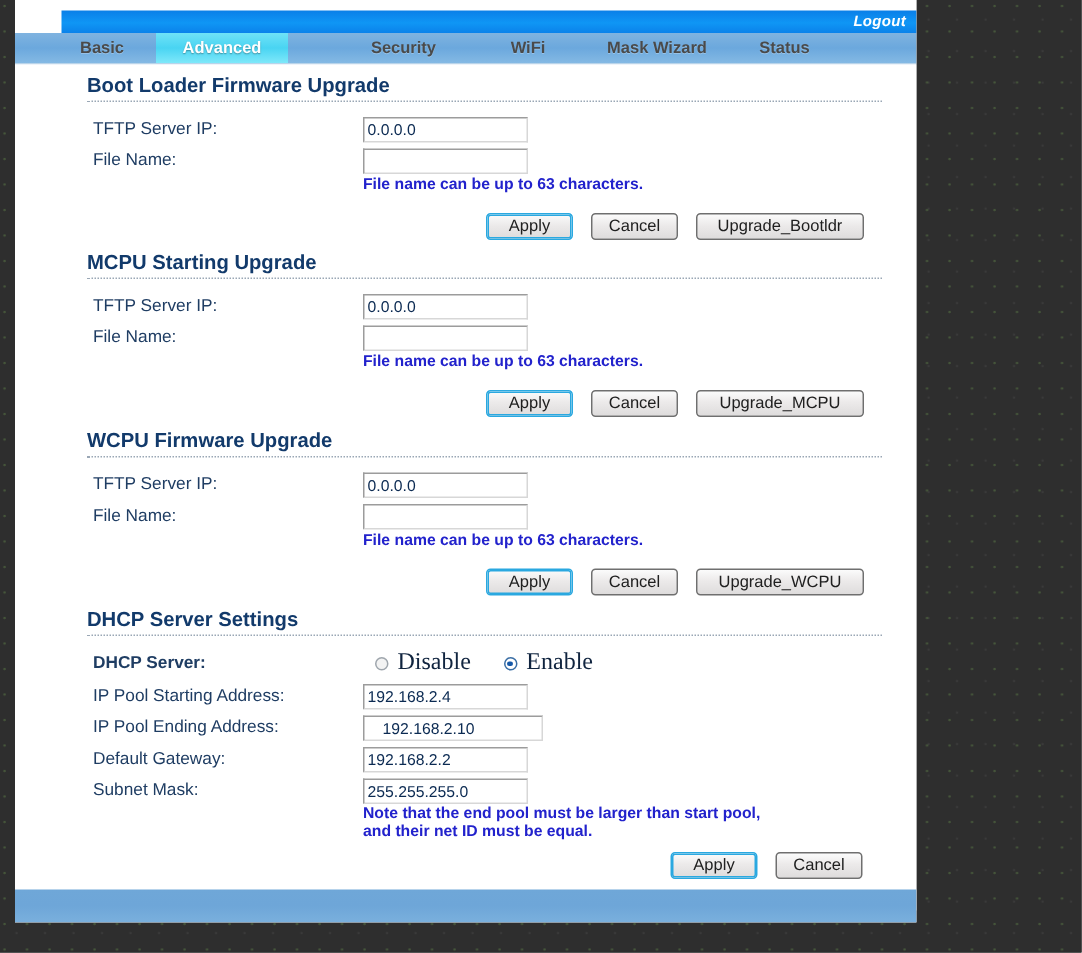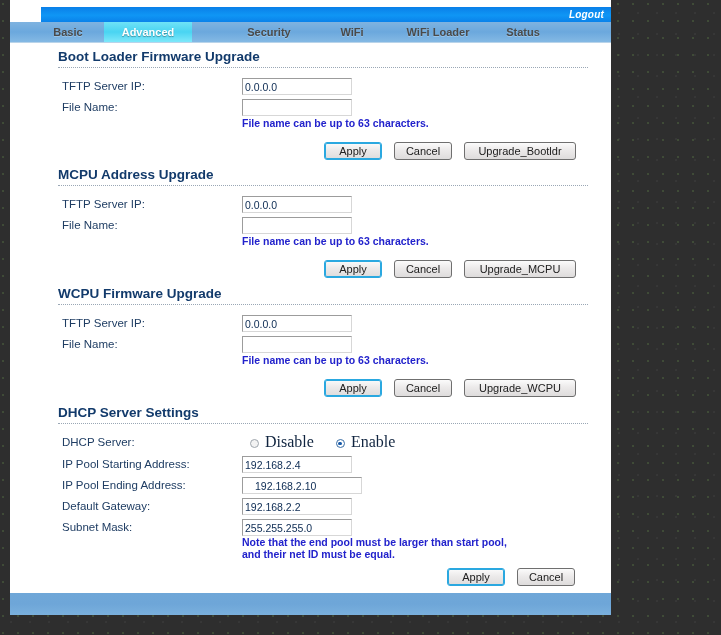--- a/index.html
+++ b/index.html
@@ -237,21 +237,21 @@
 
     <div class="logout-bar">
       <a class="logout-link" href="#">Logout</a>
     </div>
 
     <div class="tab-bar">
       <div class="tab t-basic">Basic</div>
       <div class="tab t-advanced">Advanced</div>
       <div class="tab t-security">Security</div>
       <div class="tab t-wifi">WiFi</div>
-      <div class="tab t-wifiwiz">WiFi Loader</div>
+      <div class="tab t-wifiwiz">Mask Wizard</div>
       <div class="tab t-status">Status</div>
     </div>
 
     <div class="content">
 
       <div class="section" style="top:6px; height:118px;">
         <div class="sec-title">Boot Loader Firmware Upgrade</div>
         <div class="sec-rule"></div>
 
         <div class="field-label" style="top:31px;">TFTP Server IP:</div>
@@ -261,21 +261,21 @@
         <input class="tbox" style="top: 50px;" type="text" value="">
 
         <div class="hint" style="top:68px;">File name can be up to 63 characters.</div>
 
         <button class="btn btn-apply focus" style="top:93px;">Apply</button>
         <button class="btn btn-cancel" style="top:93px;">Cancel</button>
         <button class="btn btn-upgrade" style="top:93px;">Upgrade_Bootldr</button>
       </div>
 
       <div class="section" style="top:124px; height:118px;">
-        <div class="sec-title">MCPU Address Upgrade</div>
+        <div class="sec-title">MCPU Starting Upgrade</div>
         <div class="sec-rule"></div>
 
         <div class="field-label" style="top:31px;">TFTP Server IP:</div>
         <input class="tbox" style="top: 29px;" type="text" value="0.0.0.0">
 
         <div class="field-label" style="top:52px;">File Name:</div>
         <input class="tbox" style="top: 50px;" type="text" value="">
 
         <div class="hint" style="top:68px;">File name can be up to 63 characters.</div>
 
@@ -298,21 +298,21 @@
 
         <button class="btn btn-apply focus" style="top:93px;">Apply</button>
         <button class="btn btn-cancel" style="top:93px;">Cancel</button>
         <button class="btn btn-upgrade" style="top:93px;">Upgrade_WCPU</button>
       </div>
 
       <div class="section" style="top:362px; height:200px;">
         <div class="sec-title">DHCP Server Settings</div>
         <div class="sec-rule"></div>
 
-        <div class="field-label" style="top:31px;">DHCP Server:</div>
+        <div class="field-label" style="top:31px;font-weight:bold;">DHCP Server:</div>
         <div class="radio-wrap" style="left:240px; top:28px;">
           <span><span class="radio-dot"></span><span class="radio-label">Disable</span></span><span><span class="radio-dot on"></span><span class="radio-label">Enable</span></span>
         </div>
 
         <div class="field-label" style="top:53px;">IP Pool Starting Address:</div>
         <input class="tbox" style="top: 51px;" type="text" value="192.168.2.4">
 
         <div class="field-label" style="top:74px;">IP Pool Ending Address:</div>
         <input class="tbox" style="top: 72px; padding-left: 12px;" type="text" value="192.168.2.10">
 

